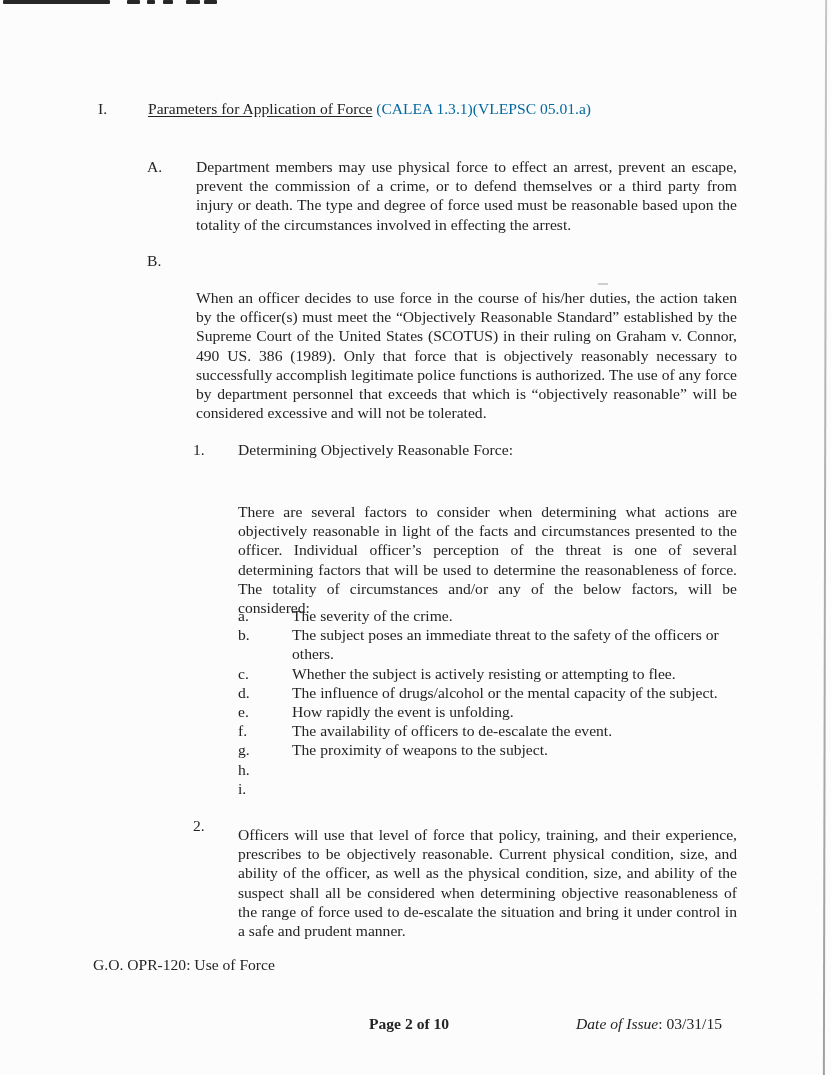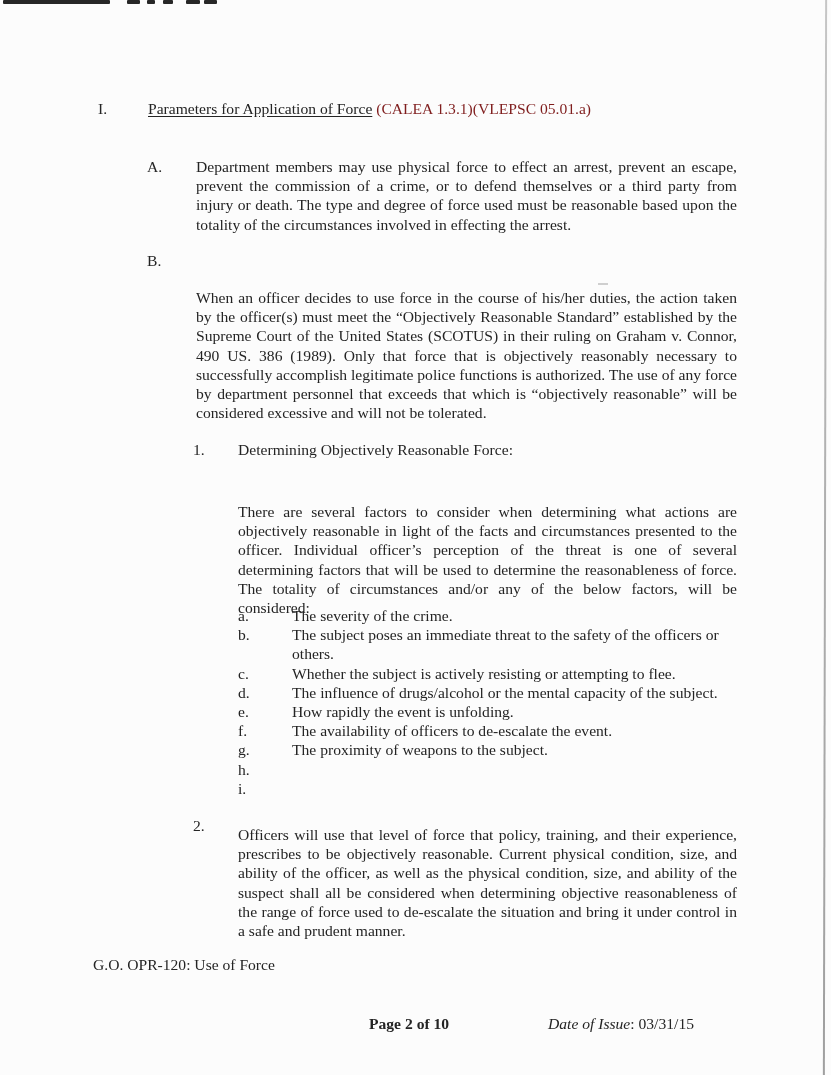--- a/index.html
+++ b/index.html
@@ -13,21 +13,21 @@
     line-height:19.2px;
     overflow:hidden;
     margin:0 auto;
   }
   .abs { position:absolute; }
   .row { display:flex; align-items:flex-start; }
   .lbl { flex:0 0 auto; }
   .txt { flex:0 0 auto; }
   .just { text-align:justify; }
   .underlined { text-decoration:underline; text-underline-offset:2px; }
-  .red { color:#7f1d1d; }
+  .red { color:#0369a1; }
   .italic { font-style:italic; }
 
   
   .art-seg { position:absolute; top:0; height:4px; background:#272727; border-radius:1px; }
   .art-line {
     position:absolute; top:-4px; left:824px; width:1.6px; height:1083px;
     background:linear-gradient(#c6c6c6,#adadad,#9f9f9f);
     transform:rotate(0.12deg);
   }
   .art-dash { position:absolute; left:598px; top:283px; width:10px; height:2px; background:#cfcfcf; }
@@ -46,21 +46,21 @@
   .sub1-para     { left:238px; top:502px; width:499px; }
   .factors       { left:238px; top:606px; width:499px; }
   .factor-row .lbl { width:54px; }
   .factor-row .txt { width:445px; }
   .sub2          { left:193px; top:816px; }
   .sub2 .lbl     { width:45px; }
   .sub2 .txt     { width:499px;margin-top:9px; }
 
   .footer-left   { left:93px;  top:955px; }
   .footer-center { left:369px; top:1014px;font-weight:bold; }
-  .footer-right  { left:548px; top:1014px; }
+  .footer-right  { left:576px; top:1014px; }
 </style>
 </head>
 <body>
 
 <div class="page">
 
   <div>
     <span class="art-seg" style="left:3px;width:107px;"></span>
     <span class="art-seg" style="left:127px;width:13px;"></span>
     <span class="art-seg" style="left:147px;width:8px;"></span>

